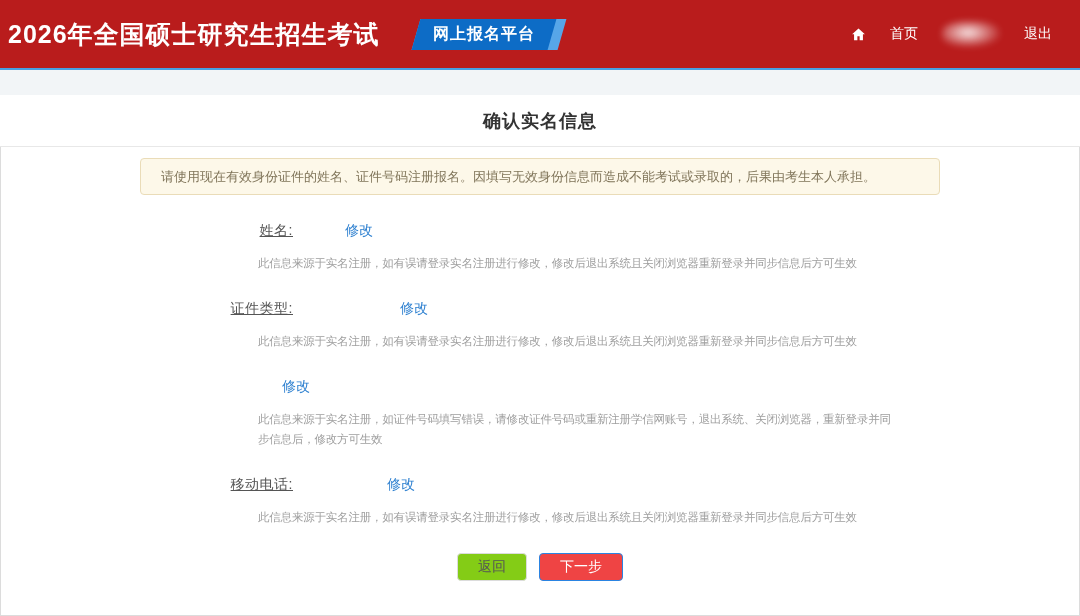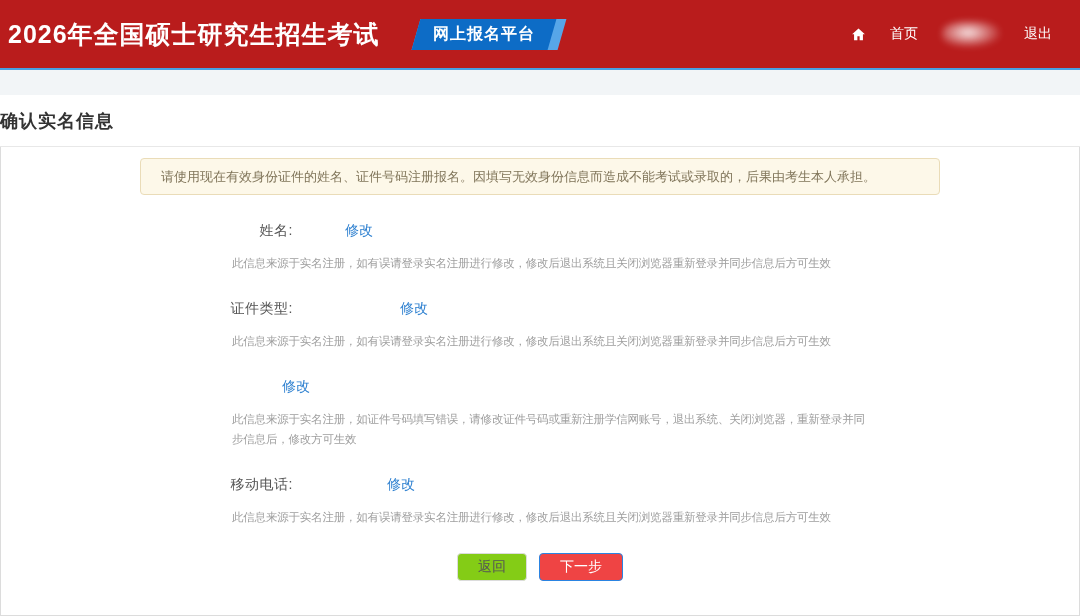--- a/index.html
+++ b/index.html
@@ -31,42 +31,42 @@
               text-decoration:none; cursor:pointer; white-space:nowrap; }
   .user-blur {
     width:58px; height:26px; border-radius:40%;
     background:radial-gradient(ellipse at 45% 45%, rgba(255,255,255,0.9), rgba(255,255,255,0.25) 55%, rgba(255,255,255,0) 78%);
     filter:blur(3px); cursor:pointer;
   }
 
   
   .gray-band { height:25px; background:#f2f5f7; }
   .title-band { height:52px; background:#fff; border-bottom:1px solid #e8e8e8;
-                display:flex; align-items:center; justify-content:flex-start; }
+                display:flex; align-items:center; justify-content:center; }
   .page-title { font-size:18px; font-weight:bold; color:#333; letter-spacing:1px; }
 
   
   .content { width:800px; margin:0 auto; }
   .notice {
     margin-top:11px; background:#fdf8e9; border:1px solid #eadcb8; border-radius:4px;
     padding:9px 20px; font-size:13px; color:#80755a; line-height:17px;
   }
 
   .form { margin-top:26px; }
   .form-row { margin-bottom:26px; }
   .row-main { display:flex; align-items:center; height:20px; }
   .row-label { width:155px; text-align:right; font-size:14px; color:#555;
-               padding-right:2px; letter-spacing:0.5px; }
+               padding-right:2px; letter-spacing:0.5px;text-decoration:underline; }
   .value-gap { display:inline-block; height:16px; }
   .row-name   .value-gap { width:50px; }
   .row-idtype .value-gap { width:105px; }
   .row-idnum  .value-gap { width:142px; }
   .row-phone  .value-gap { width:92px; }
   .modify-link { font-size:14px; color:#2e80d0; text-decoration:none; cursor:pointer; }
-  .row-help { margin-left:92px; margin-top:12px; font-size:11.5px; color:#9e9e9e;
+  .row-help { margin-left:118px; margin-top:12px; font-size:11.5px; color:#9e9e9e;
               line-height:20px; max-width:635px; letter-spacing:-0.2px; }
 
   
   .actions { display:flex; justify-content:center; gap:12px; margin-top:24px; }
   .btn { font-family:inherit; font-size:14px; border-radius:4px; cursor:pointer; height:28px; }
   .btn-back { background:#84cc16; border:1px solid #dcdcdc; color:#555; padding:0 20px; }
   .btn-next { background:#ef4444; border:1px solid #2a84e2; color:#fff; padding:0 20px; }
 </style>
 </head>
 <body>

